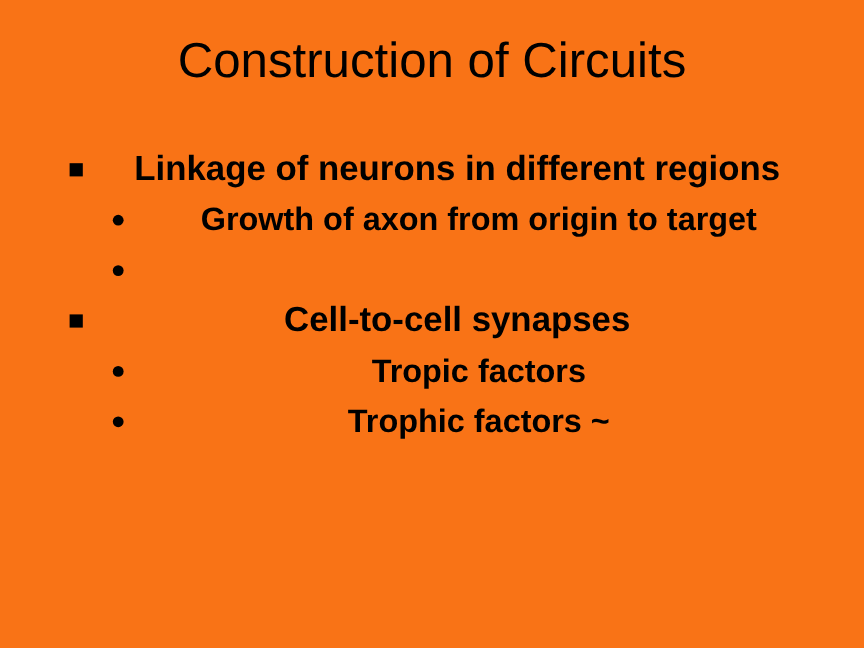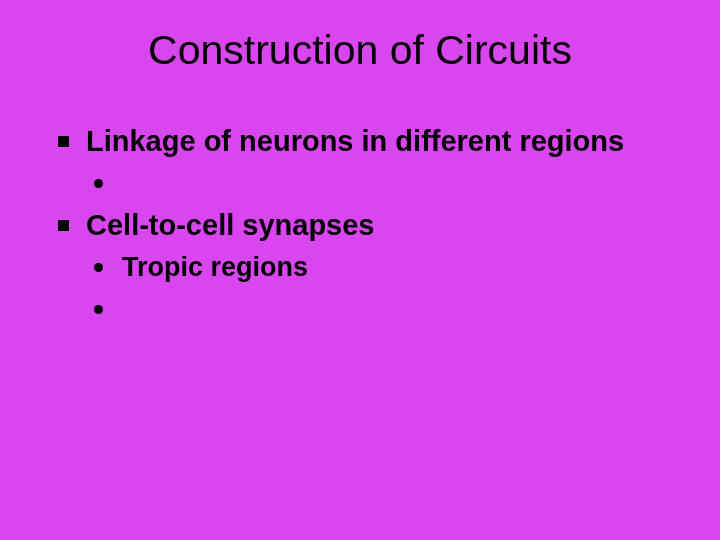--- a/index.html
+++ b/index.html
@@ -12,21 +12,21 @@
     background: #ffffff;
     font-family: "Liberation Sans", sans-serif;
     color: #000000;
     overflow: hidden;
   }
 
   .slide {
     position: relative;
     width: 720px;
     height: 540px;
-    background: #d946ef;
+    background: #f97316;
   }
 
   
   .slide-title {
     position: absolute;
     left: 0;
     top: 26px;
     width: 720px;
     text-align: center;
     font-size: 41px;
@@ -43,20 +43,21 @@
     left: 56px;
     top: 120px;
     width: 620px;
   }
 
   .bullet-row {
     display: flex;
     align-items: flex-start;
     font-weight: bold;
     color: #000000;
+    text-align: center;
   }
 
   
   .level1 {
     font-size: 29px;
     line-height: 42px;
     margin: 0;
     padding: 0;
   }
   .level1 .marker {
@@ -115,41 +116,48 @@
 
   <div class="body-list">
 
     <div class="bullet-row level1">
       <span class="marker">
         <span class="marker-square"></span>
       </span>
       <span class="bullet-text">Linkage of neurons in different regions</span>
     </div>
 
+    <div class="bullet-row level2">
+      <span class="marker">
+        <span class="marker-dot"></span>
+      </span>
+      <span class="bullet-text">Growth of axon from origin to target</span>
+    </div>
 
     <div class="bullet-row level2">
       <span class="marker">
         <span class="marker-dot"></span>
       </span>
     </div>
 
     <div class="bullet-row level1">
       <span class="marker">
         <span class="marker-square"></span>
       </span>
       <span class="bullet-text">Cell-to-cell synapses</span>
     </div>
 
     <div class="bullet-row level2">
       <span class="marker">
         <span class="marker-dot"></span>
       </span>
-      <span class="bullet-text">Tropic regions</span>
+      <span class="bullet-text">Tropic factors</span>
     </div>
 
     <div class="bullet-row level2">
       <span class="marker">
         <span class="marker-dot"></span>
       </span>
+      <span class="bullet-text">Trophic factors ~</span>
     </div>
 
   </div>
 </div>
 
 </body></html>

